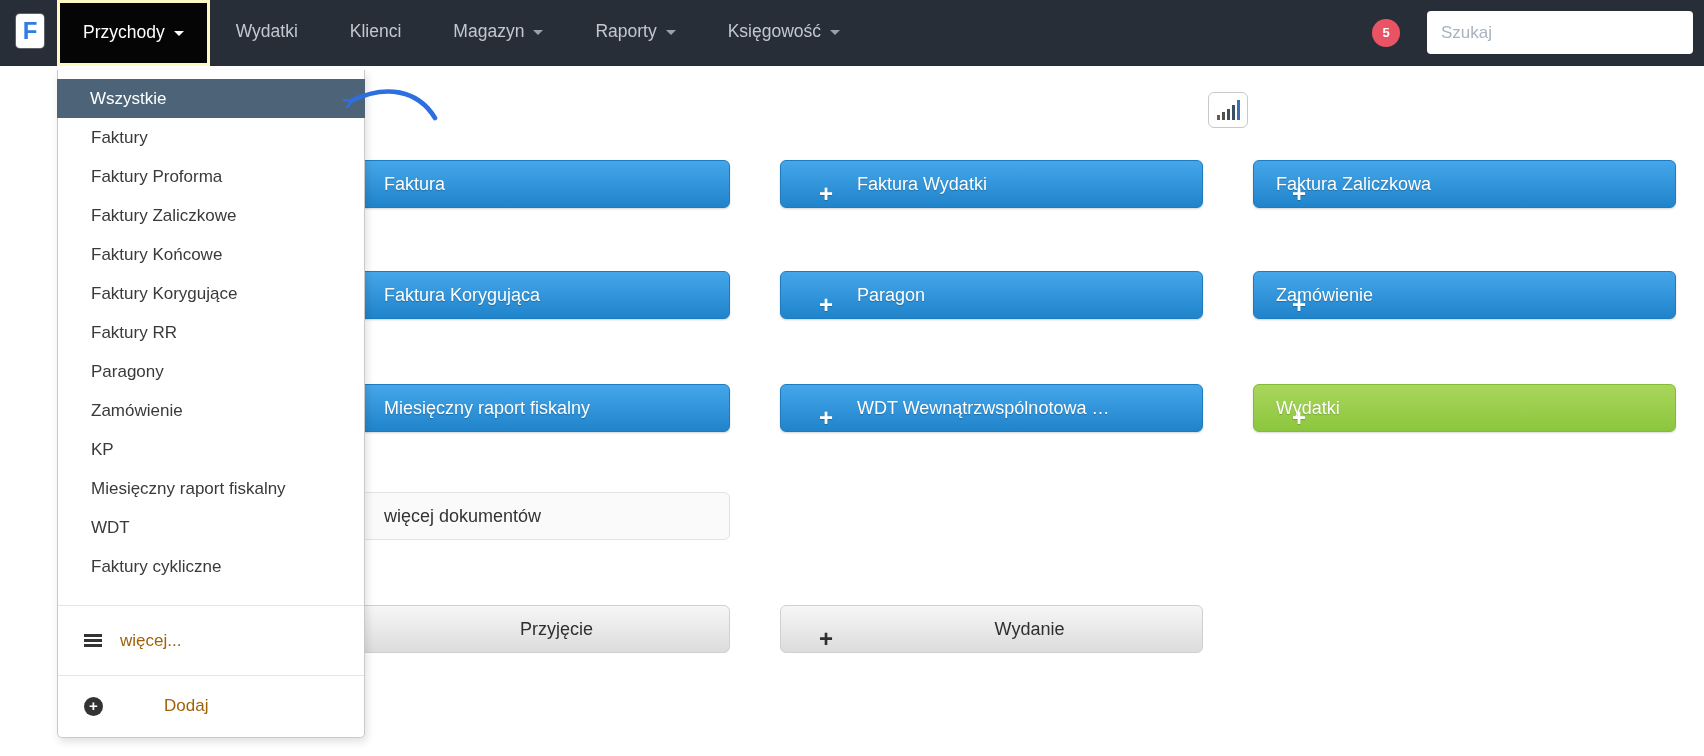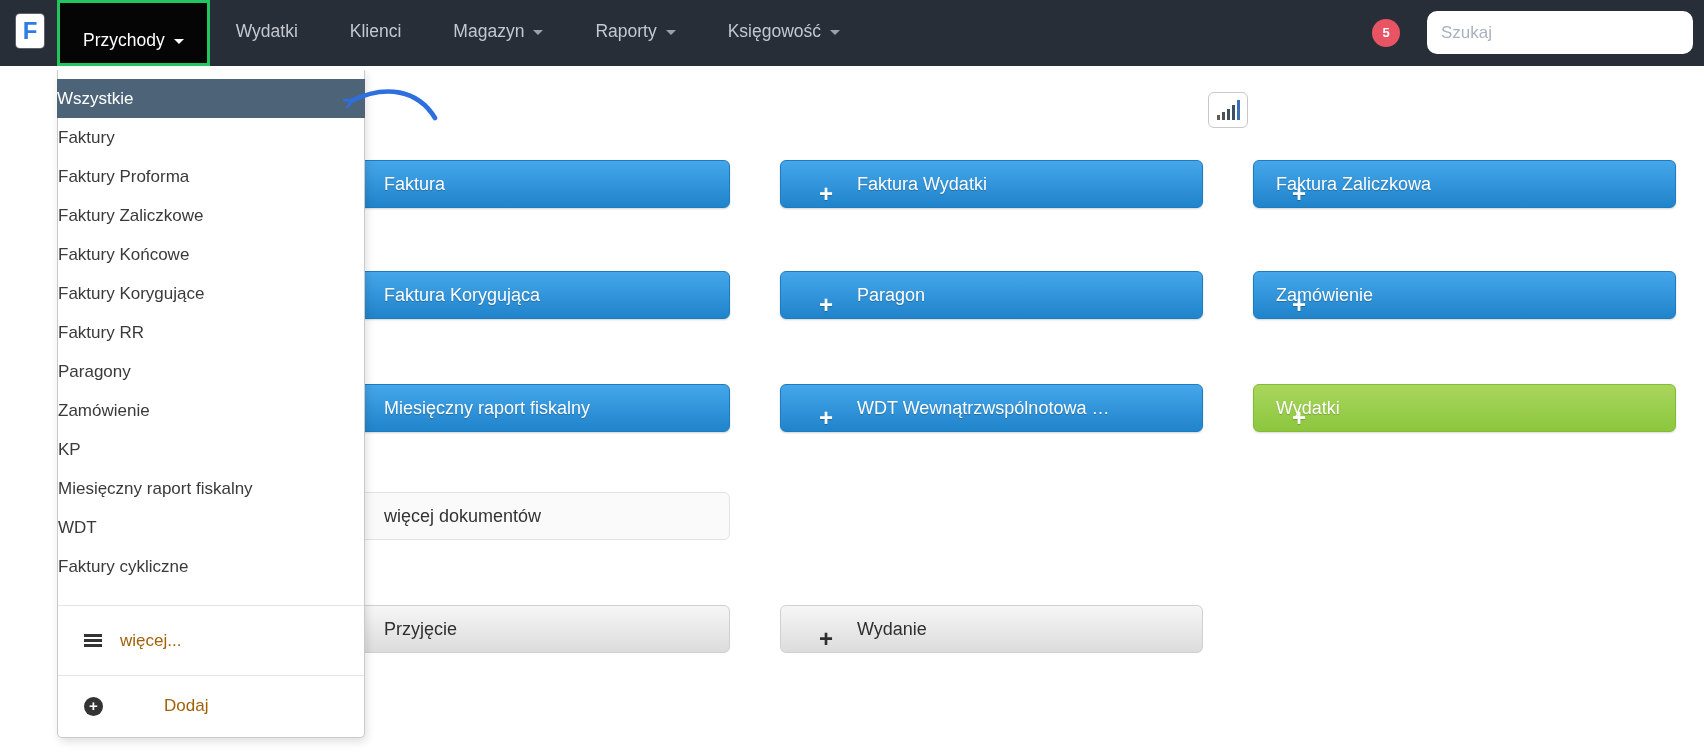--- a/index.html
+++ b/index.html
@@ -13,39 +13,39 @@
   .logo { position:absolute; left:16px; top:14px; width:28px; height:34px;
           background:#fff; border-radius:4px; color:#2f7de1; font-weight:bold;
           font-size:24px; text-align:center; line-height:34px;
           box-shadow:0 0 0 1px rgba(255,255,255,.25); }
   .nav-items { position:absolute; left:57px; top:0; height:66px; display:flex; }
   .nav-item { height:66px; line-height:63px; padding:0 26px; color:#c3c8ce;
               font-size:17.5px; cursor:pointer; white-space:nowrap; }
   .nav-item .caret { display:inline-block; width:0; height:0; margin-left:9px;
                      border-left:5px solid transparent; border-right:5px solid transparent;
                      border-top:5px solid #9aa1a9; vertical-align:middle; }
-  .nav-item.active { background:#050505; border:3px solid #22c55e; color:#fff;
-                     padding:8px 23px; line-height:58px; }
+  .nav-item.active { background:#050505; border:3px solid #fef9c3; color:#fff;
+                     padding:0 23px; line-height:58px; }
   .nav-item.active .caret { border-top-color:#fff; }
   .badge { position:absolute; left:1372px; top:19px; width:28px; height:28px;
            border-radius:50%; background:#e85463; color:#fff; font-size:13px;
            font-weight:bold; text-align:center; line-height:28px; cursor:pointer; }
   .search { position:absolute; left:1427px; top:11px; width:266px; height:43px;
-            border:none; border-radius:10px; background:#fff; font-size:17px;
+            border:none; border-radius:4px; background:#fff; font-size:17px;
             padding:0 14px; color:#333; outline:none;
             font-family:"Liberation Sans", sans-serif; }
   .search::placeholder { color:#a9b3bd; }
 
   
   .dropdown { position:absolute; left:57px; top:70px; width:308px; height:668px;
               background:#fff; border:1px solid #c9c9c9; border-top:none;
               border-radius:0 0 5px 5px; box-shadow:2px 4px 8px rgba(0,0,0,.12);
               z-index:10; }
   .dd-list { list-style:none; padding-top:9px; }
-  .dd-item { height:39px; line-height:39px; font-size:17px;
+  .dd-item { height:39px; line-height:39px; padding-left:33px; font-size:17px;
              color:#3a3a3a; cursor:pointer; white-space:nowrap; }
   .dd-item.selected { background:#4d6478; color:#fff;
                       margin-left:-1px; margin-right:-1px; }
   .dd-sep { border-top:1px solid #e5e5e5; margin-top:19px; }
   .dd-sep + .dd-footer { margin-top:0; }
   .dd-footer { height:69px; display:flex; align-items:center; padding-left:26px;
                font-size:17px; color:#a16207; cursor:pointer; }
   .dd-footer .txt { margin-left:18px; }
   .dd-add { height:60px;gap:43px; }
   .hamburger-icon { display:inline-block; width:18px; height:3px; background:#333;
@@ -68,21 +68,21 @@
   .doc-btn .plus-icon::before { content:"+"; }
   .blue  { background:linear-gradient(180deg,#45a6ea 0%,#2084cb 100%);
            border:1px solid #1d7cc0; color:#fff;
            text-shadow:0 1px 1px rgba(0,0,0,.25);
            box-shadow:0 1px 2px rgba(0,0,0,.18); z-index:1; }
   .green { background:linear-gradient(180deg,#a9d65c 0%,#8cc63e 100%);
            border:1px solid #83ba36; color:#fff;
            text-shadow:0 1px 1px rgba(0,0,0,.2);
            box-shadow:0 1px 2px rgba(0,0,0,.15); z-index:1; }
   .gray  { background:linear-gradient(180deg,#f6f6f6 0%,#dcdcdc 100%);
-           border:1px solid #d0d0d0; color:#2f2f2f; z-index:1; }
+           border:1px solid #d0d0d0; color:#2f2f2f; z-index:1;text-align:center; }
   .light { background:#fafafa; border:1px solid #e3e3e3; color:#333; z-index:1; }
   .c1 { left:307px; } .c2 { left:780px; } .c3 { left:1253px;padding-left:22px; }
   .r1 { top:160px; } .r2 { top:271px; } .r3 { top:384px; }
   .r4 { top:492px; } .r5 { top:605px; }
 
   .arrow-anno { position:absolute; left:338px; top:80px; z-index:11;
                 pointer-events:none; }
 </style>
 </head>
 <body>

